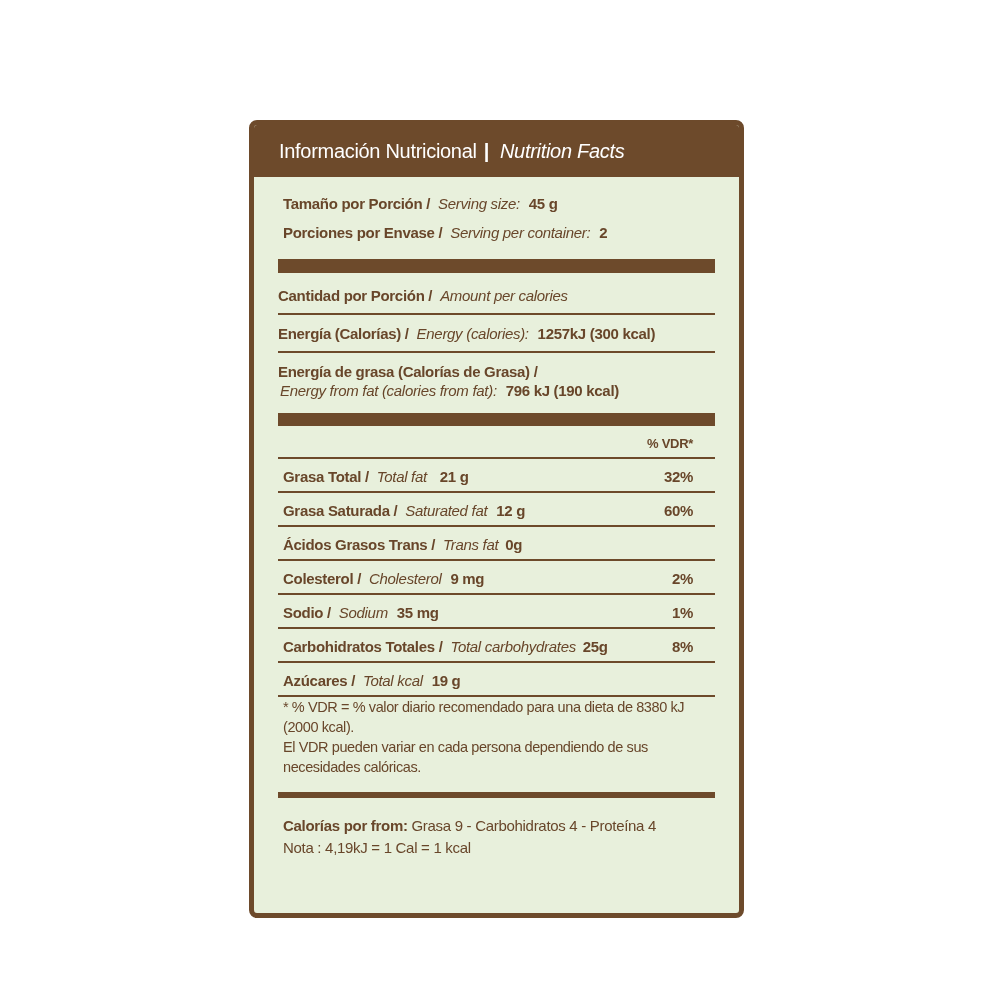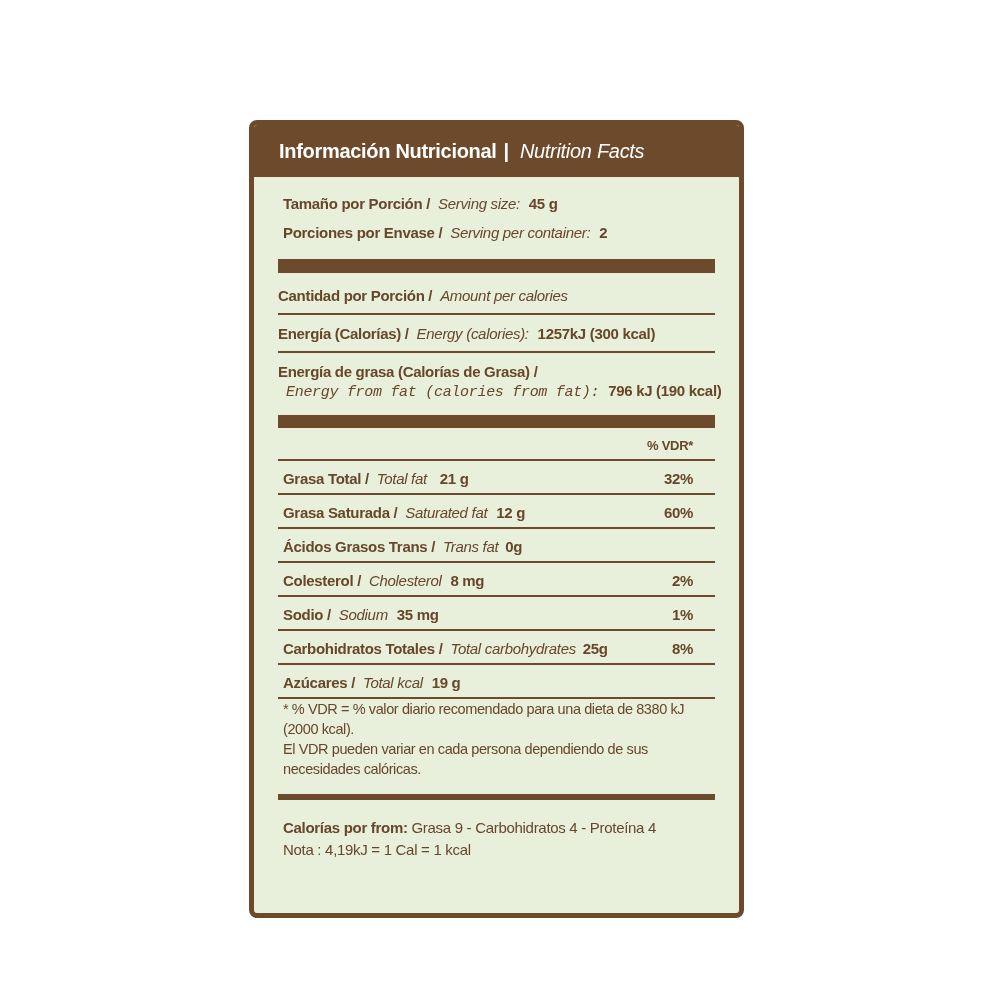--- a/index.html
+++ b/index.html
@@ -3,21 +3,21 @@
 <meta charset="utf-8">
 <style>
   html,body{margin:0;padding:0;background:#ffffff;}
   .page{position:relative;width:1000px;height:1000px;background:#ffffff;overflow:hidden;
         font-family:"Liberation Sans",sans-serif;}
   .card{position:absolute;left:249px;top:120px;width:495px;height:798px;box-sizing:border-box;
         background:#e8f0dc;border:5px solid #6d4a2b;border-radius:8px;overflow:hidden;
         color:#68462a;letter-spacing:-0.3px;}
   .hdr{background:#6d4a2b;height:52px;display:flex;align-items:center;
        padding:0 12px 0 25px;color:#ffffff;font-size:20px;white-space:nowrap;}
-  .hdr .es{font-weight:bold;}
+  .hdr .es{font-weight:normal;}
   .hdr .sep{font-weight:bold;margin:0 7px;}
   .hdr .en{font-style:italic;}
   .content{padding:12px 24px 0 24px;}
   .txtrow{font-size:15px;padding-left:5px;white-space:nowrap;}
   .serving{line-height:29px;}
   .es{font-weight:bold;}
   .en{font-style:italic;margin-left:4px;}
   .val{font-weight:bold;margin-left:5px;}
   .bar{background:#6d4a2b;}
   .bar1{height:14px;margin-top:12px;}
@@ -71,21 +71,21 @@
         <span class="es">Energía (Calorías) /</span>
         <span class="en">Energy (calories):</span>
         <span class="val">1257kJ (300 kcal)</span>
       </div>
 
       <div class="txtrow energyfat">
         <div>
           <span class="es">Energía de grasa (Calorías de Grasa) /</span>
         </div>
         <div>
-          <span class="en" style="margin-left:8px;font-family:Liberation Mono, monospace;">Energy from fat (calories from fat):</span>
+          <span class="en" style="margin-left:2px;">Energy from fat (calories from fat):</span>
           <span class="val">796 kJ (190 kcal)</span>
         </div>
       </div>
 
       <div class="bar bar2"></div>
 
       <div class="rule vdr-head">% VDR*</div>
 
       <div class="nrow rule">
         <div>
@@ -111,21 +111,21 @@
           <span class="en">Trans fat</span>
           <span class="val" style="margin-left:3px;">0g</span>
         </div>
         <span class="vdr"></span>
       </div>
 
       <div class="nrow rule">
         <div>
           <span class="es">Colesterol /</span>
           <span class="en">Cholesterol</span>
-          <span class="val">8 mg</span>
+          <span class="val">9 mg</span>
         </div>
         <span class="vdr">2%</span>
       </div>
 
       <div class="nrow rule">
         <div>
           <span class="es">Sodio /</span>
           <span class="en">Sodium</span>
           <span class="val">35 mg</span>
         </div>

